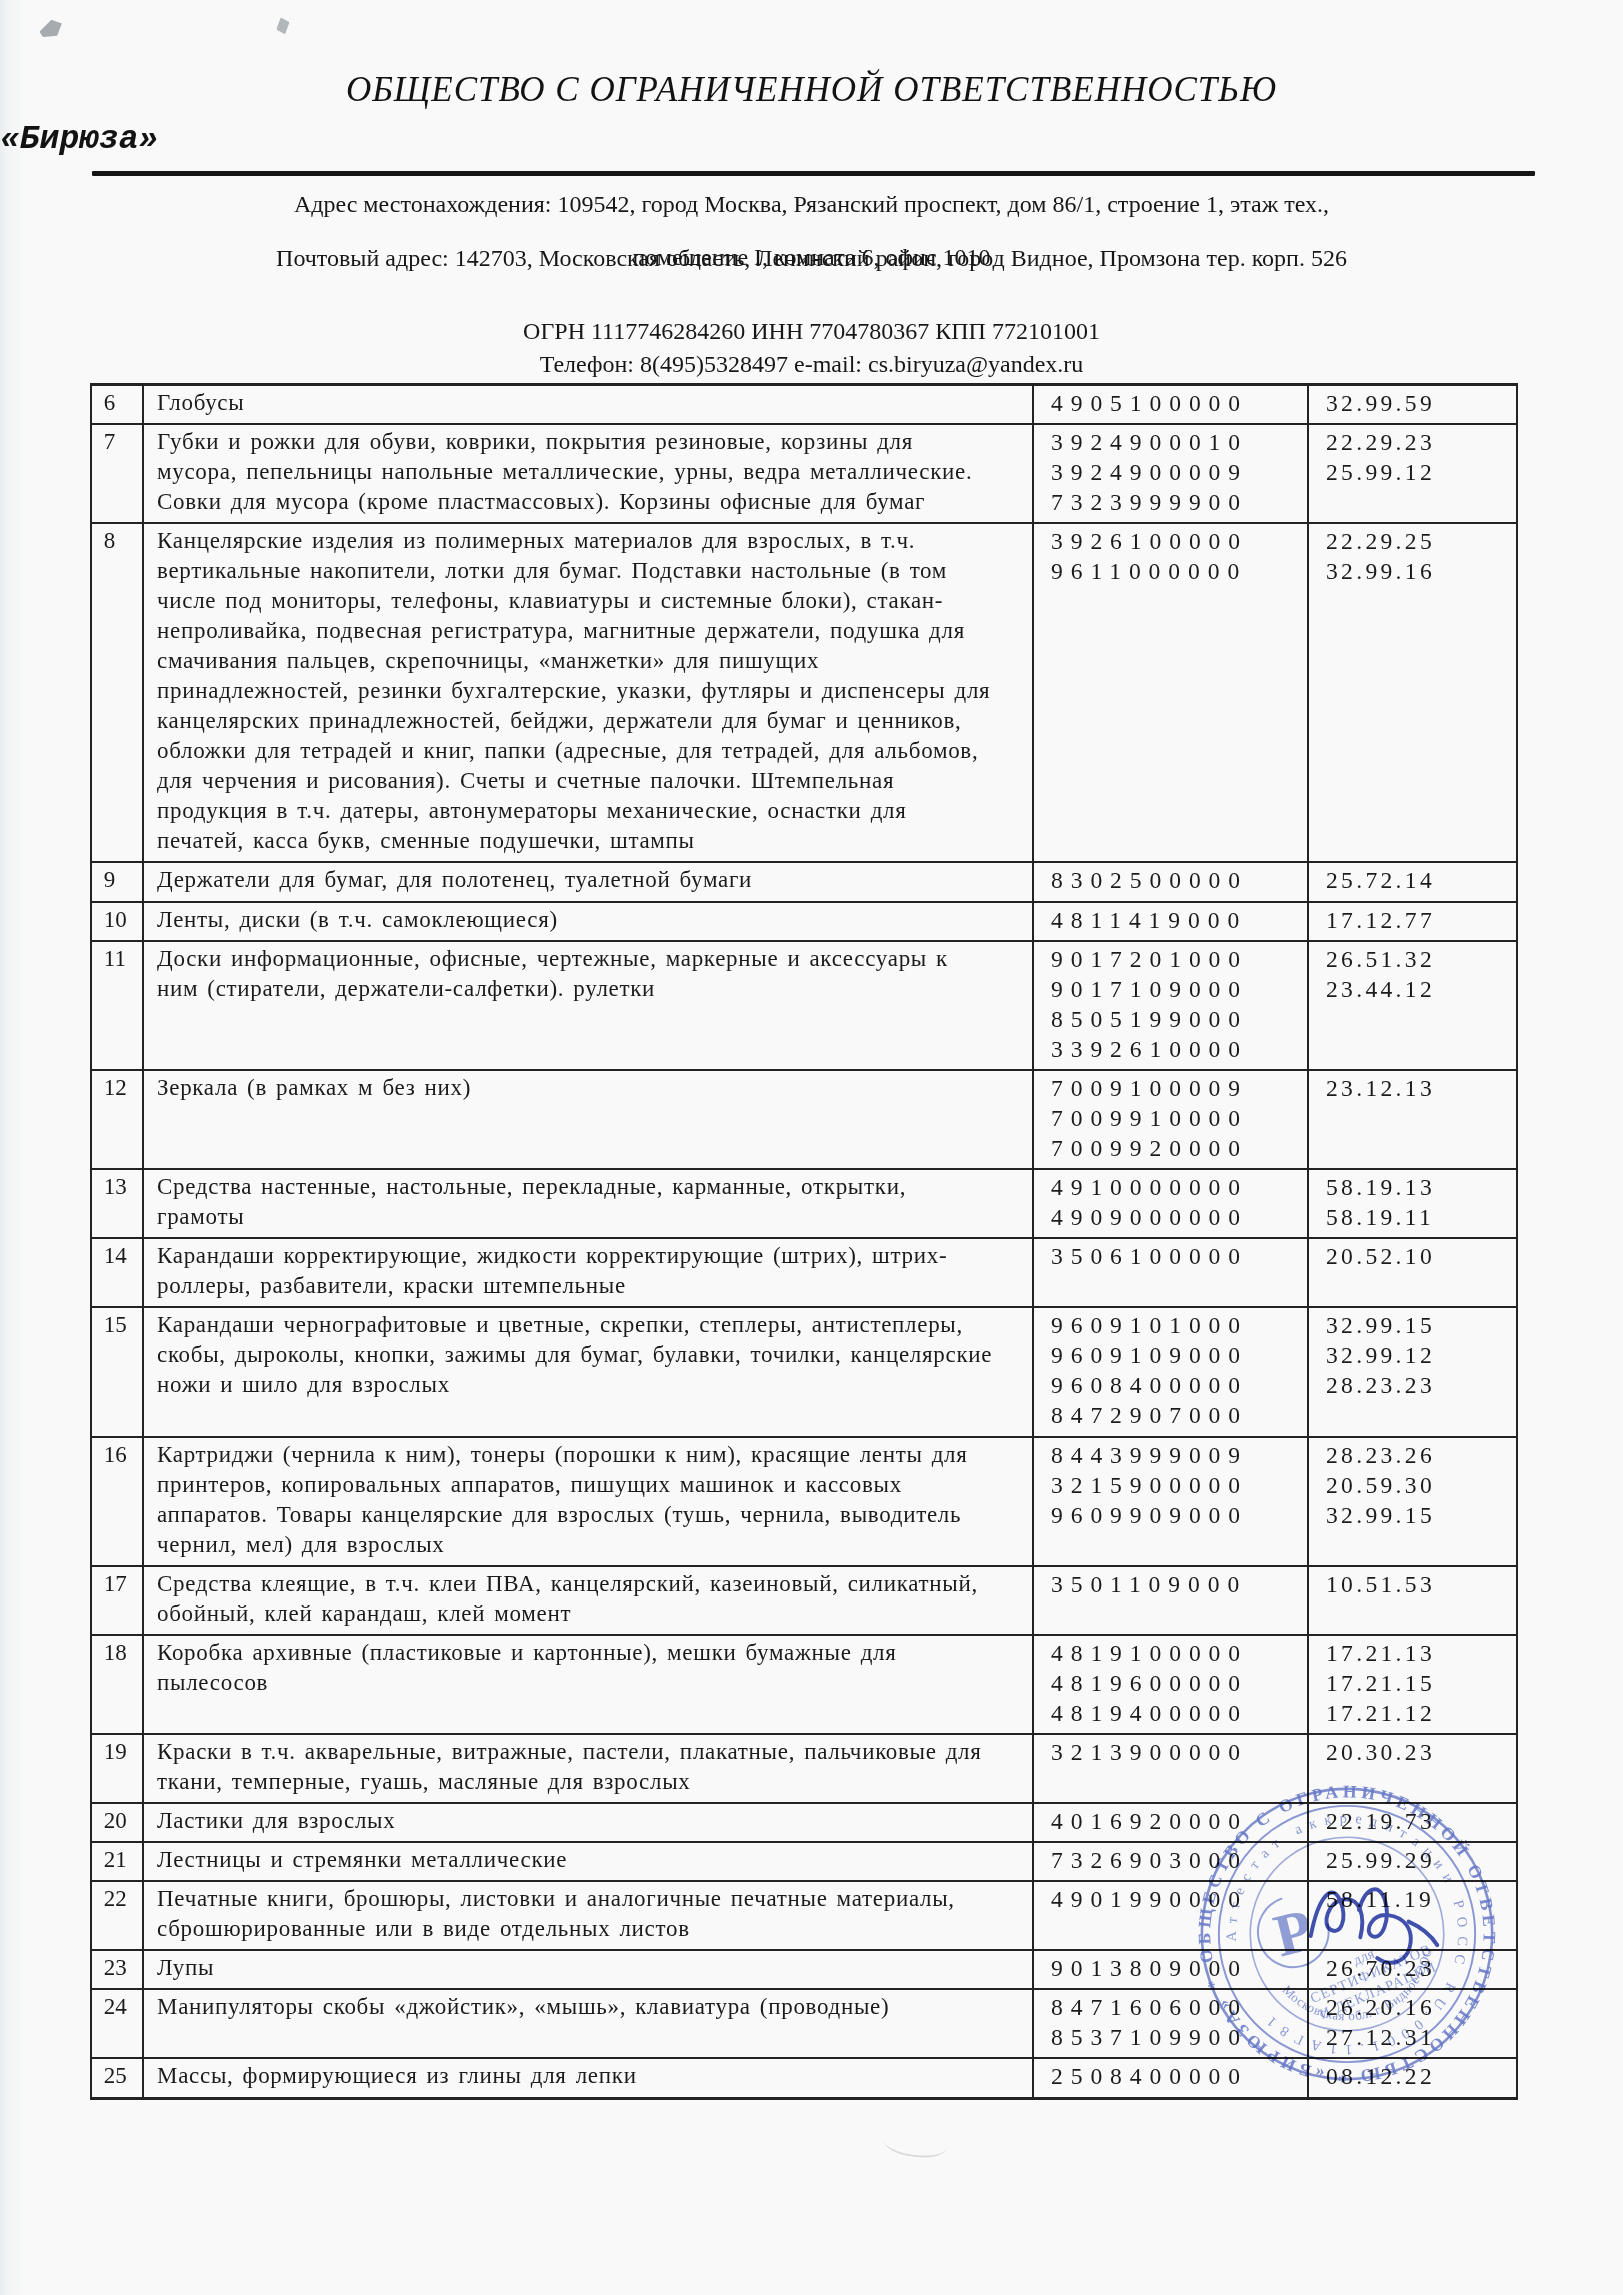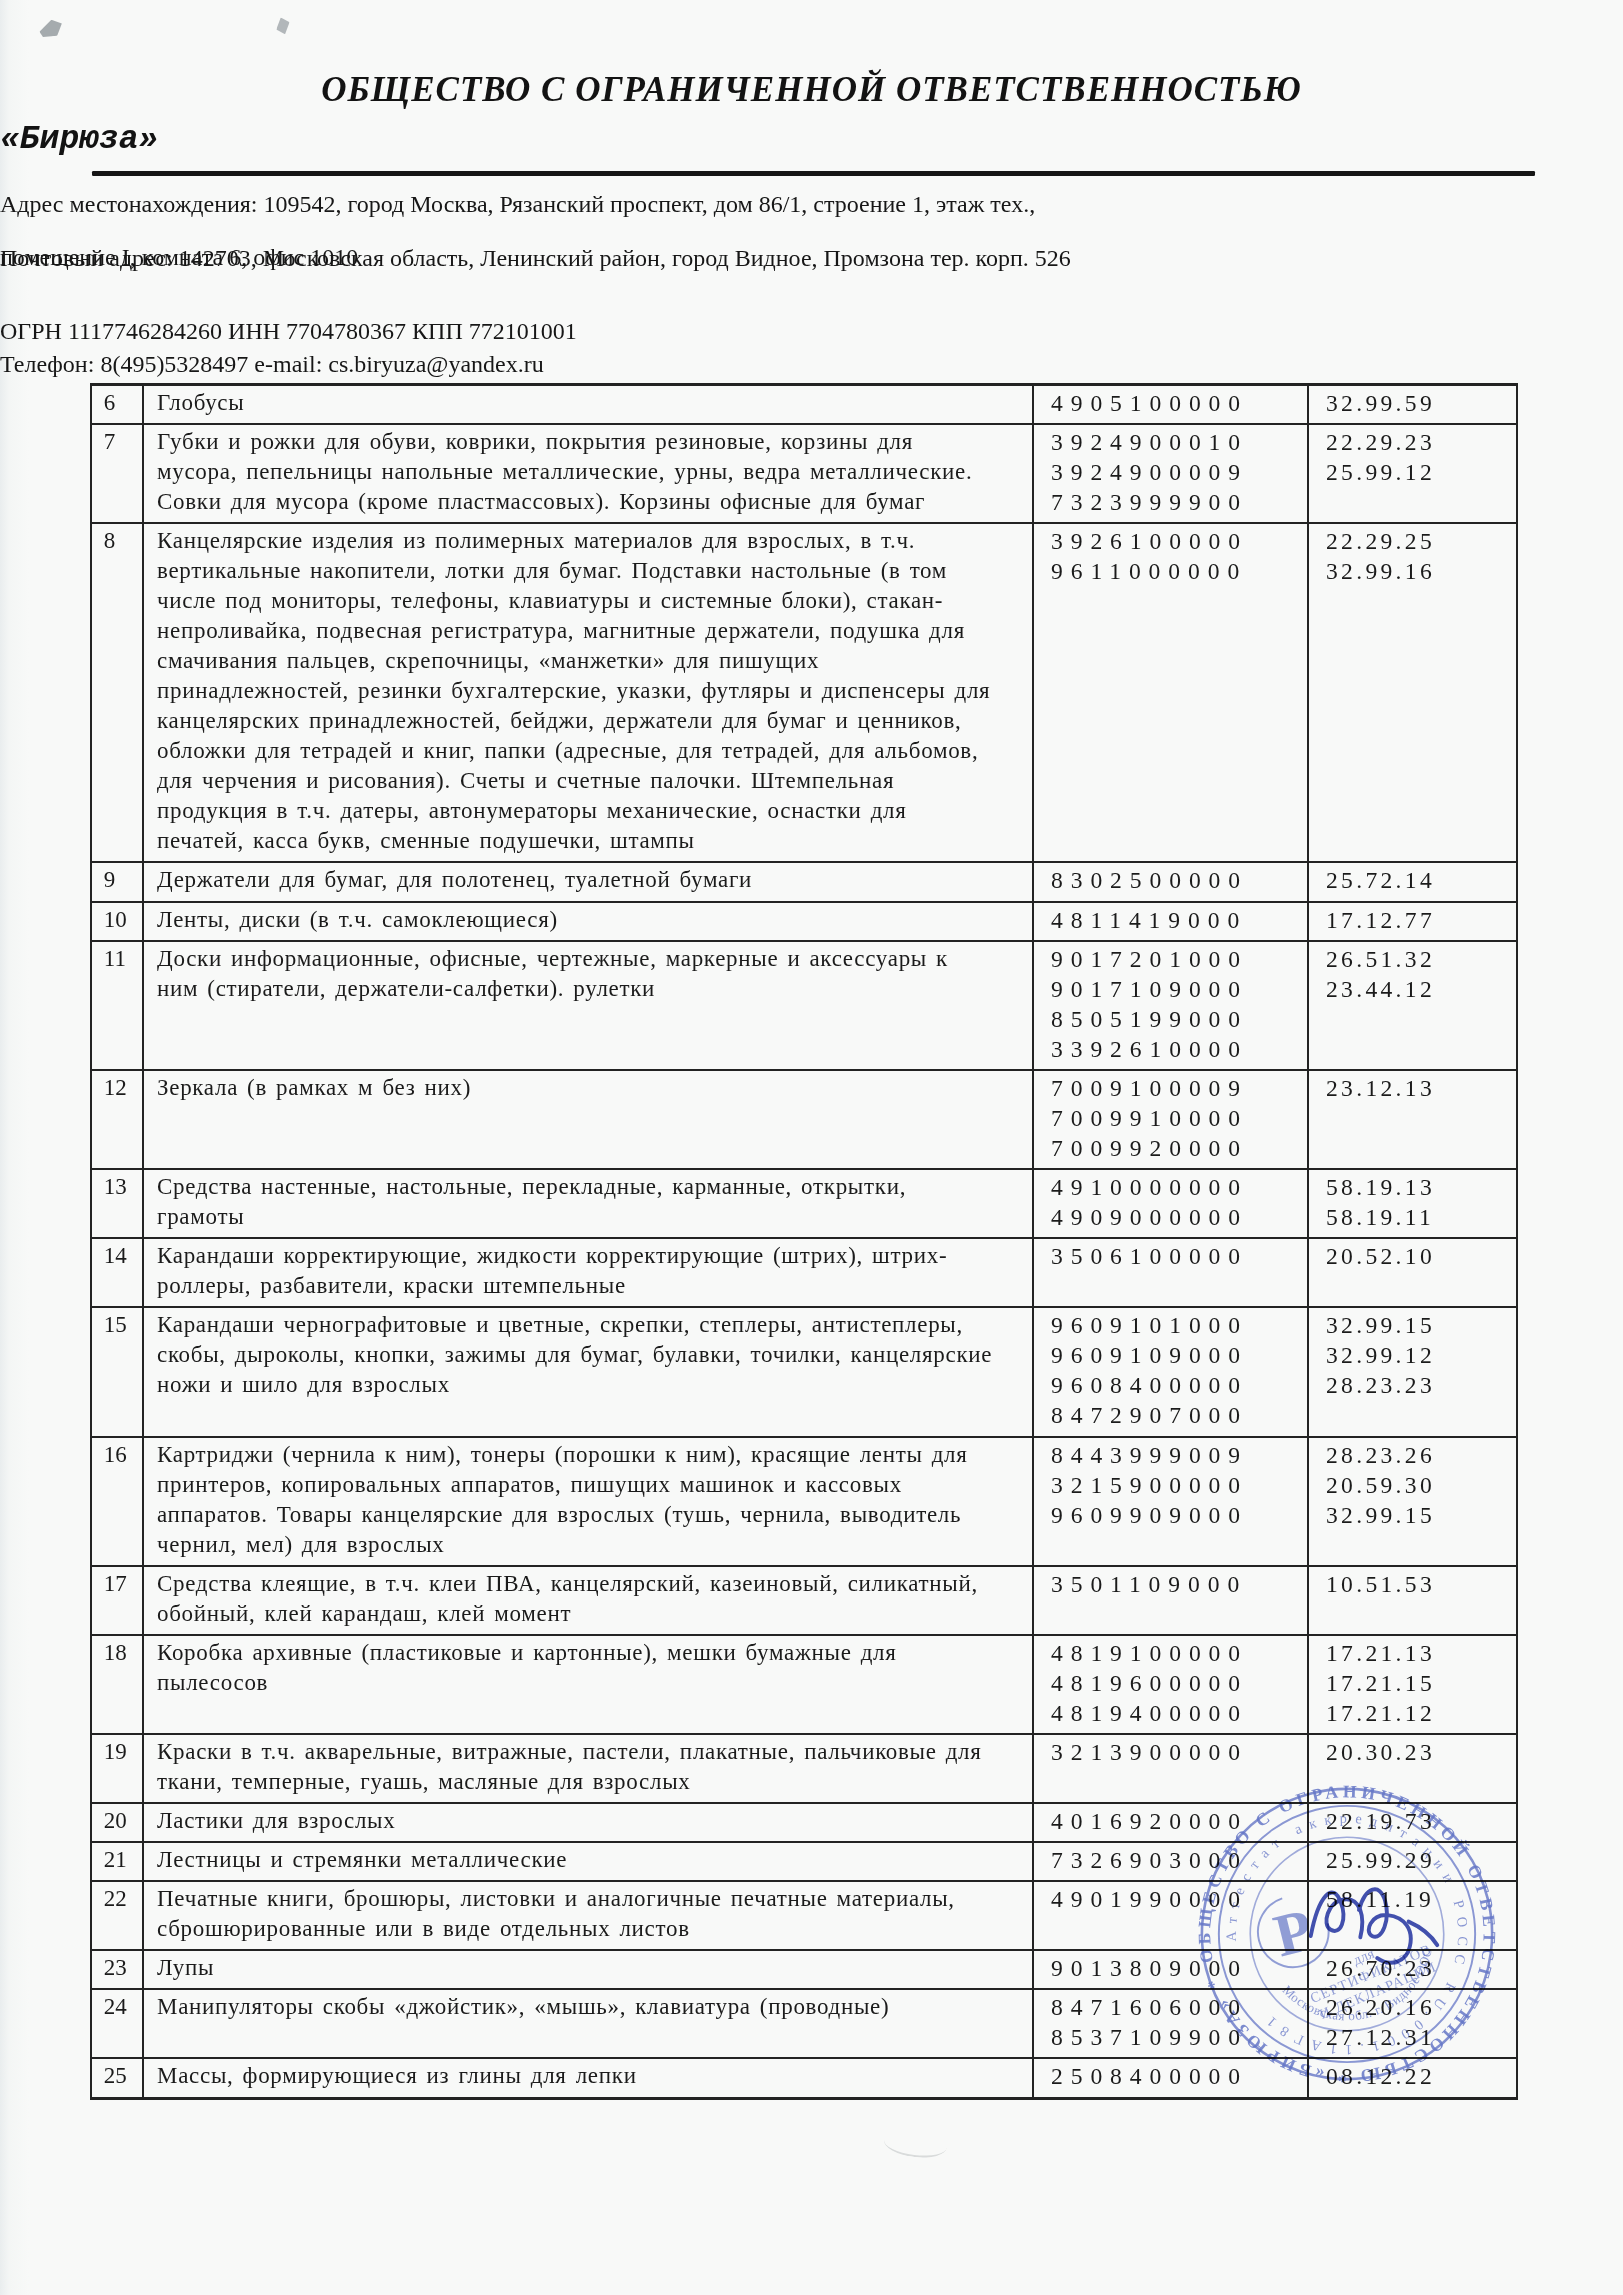--- a/index.html
+++ b/index.html
@@ -10,32 +10,32 @@
     background:
       linear-gradient(90deg,#e9edee 0px,#f4f6f5 9.2px,#f8f9f8 29px,#f8f9f8 100%);
     font-family:"Liberation Serif","DejaVu Serif",serif;
     color:#1b1b1b;
     overflow:hidden;
   }
   
   .hdr-title{
     position:absolute;top:69px;left:0;width:100%;
     text-align:center;font-size:35px;line-height:42px;
-    font-weight:bold;font-style:italic;letter-spacing:1px;color:#131313;
+    font-weight:normal;font-style:italic;letter-spacing:1px;color:#131313;
   }
   .hdr-name{
     position:absolute;top:119px;left:0;width:100%;
     font-size:33px;line-height:41px;
     font-weight:bold;font-style:italic;color:#131313;font-family:Liberation Mono, monospace;
   }
   .hdr-rule{
     position:absolute;top:171px;left:92px;width:1443px;height:4.6px;
     background:#161616;border-radius:1.3px;
   }
-  .addr{position:absolute;left:0;width:100%;text-align:left;
+  .addr{position:absolute;left:0;width:100%;text-align:center;
         font-size:24px;line-height:33px;color:#171717;}
   .addr1{top:188px;}
   .addr2{top:221px;margin-top:20px;}
   .addr3{top:242px;}
   .reg  {top:315px;}
   .phone{top:348px;}
   
   table.doc{
     position:absolute;left:90px;top:383px;width:1426px;
     border-collapse:collapse;table-layout:fixed;

